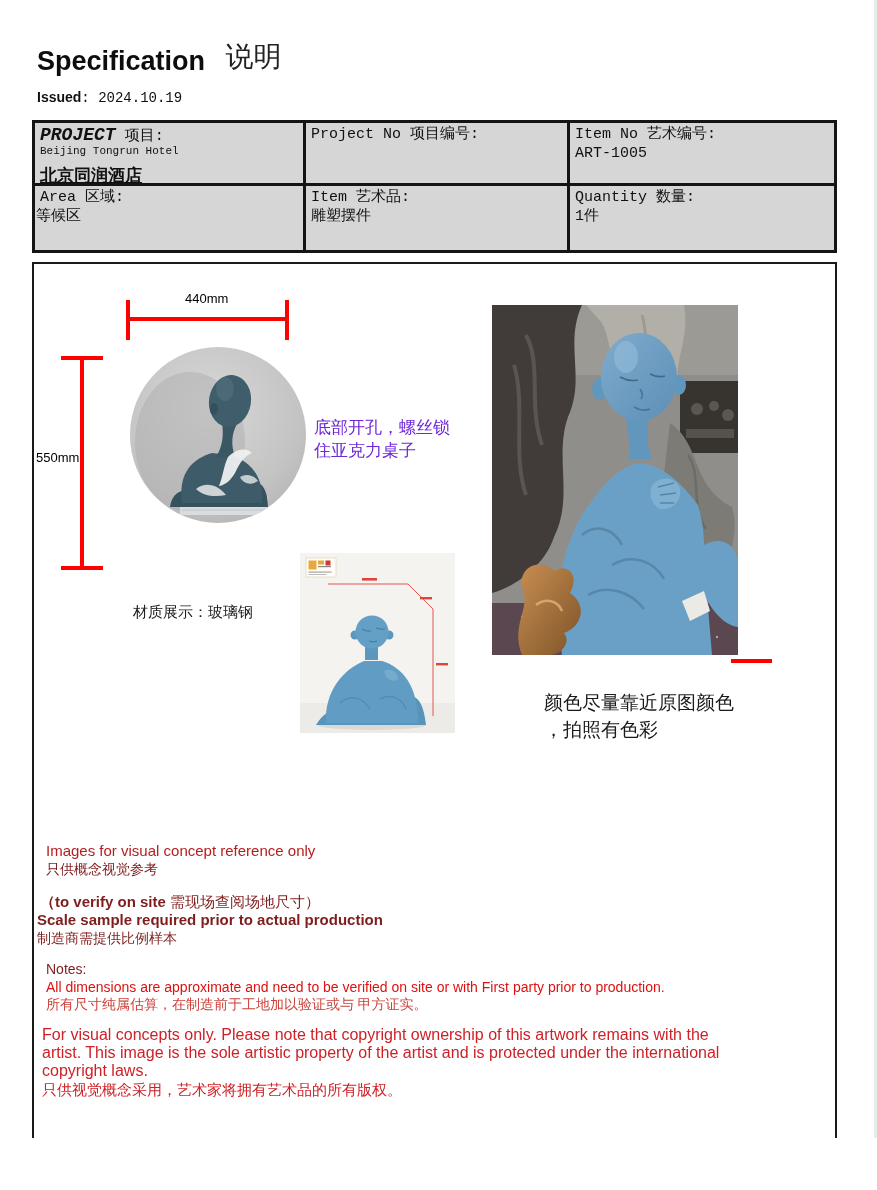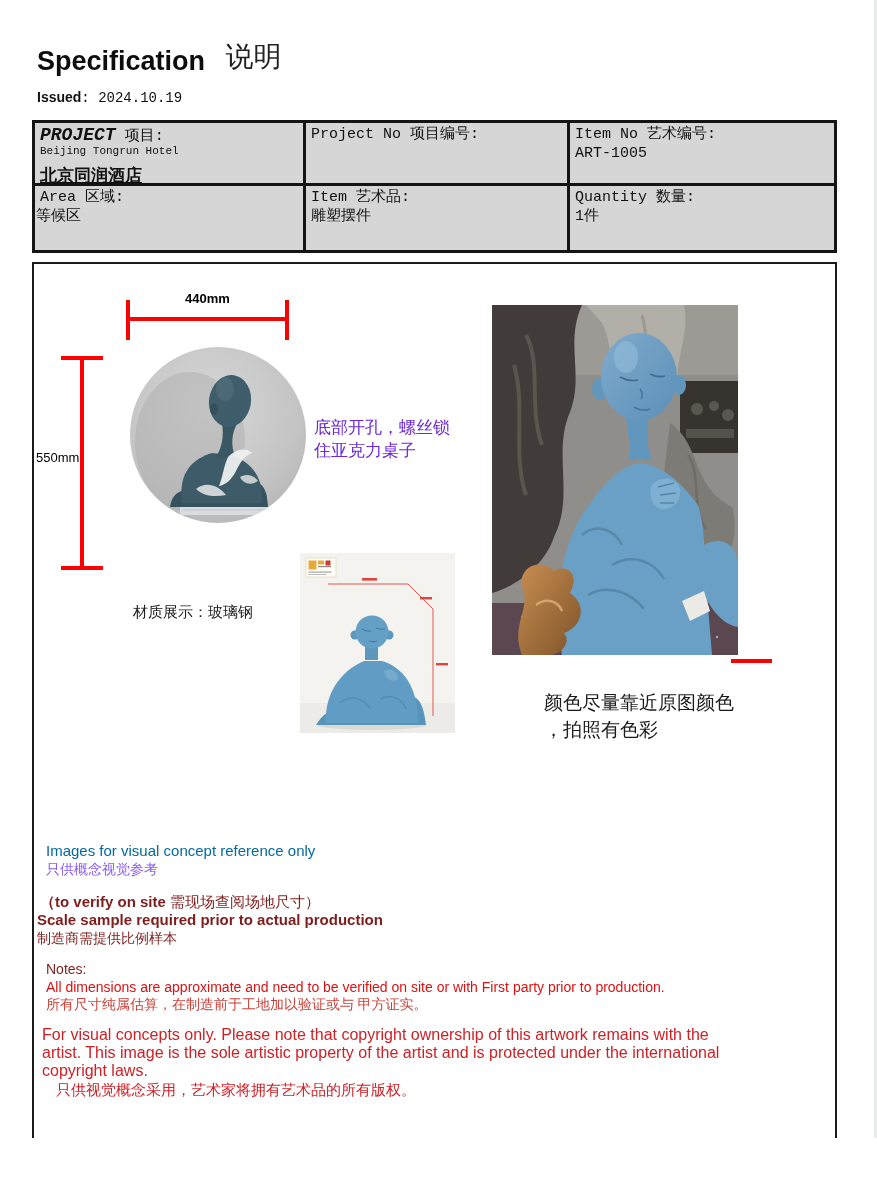--- a/index.html
+++ b/index.html
@@ -35,22 +35,22 @@
 
   
   .dim-red{background:#ff0000;}
   .dim-label{font-size:13px;color:#000;font-family:"Liberation Sans",sans-serif;}
 
   .mount-note{font-size:17px;line-height:23px;font-family:"Liberation Serif",serif;color:#6d28d9;}
   .material-note{font-size:15px;color:#1a1a1a;font-family:"Liberation Serif",serif;}
   .color-note{font-size:19px;line-height:27px;font-family:"Liberation Serif",serif;color:#1a1a1a;}
 
   
-  .red-en{color:#0369a1;font-size:15px;line-height:19px;font-weight:500;}
-  .red-zh{color:#8b5cf6;font-size:14px;line-height:19px;}
+  .red-en{color:#b91c1c;font-size:15px;line-height:19px;font-weight:500;}
+  .red-zh{color:#7f1d1d;font-size:14px;line-height:19px;}
   .blk-line{color:#7f1d1d;font-size:15px;line-height:18px;}
   .blk-bold{font-weight:700;}
   .notes-label{color:#7f1d1d;font-size:14px;line-height:18px;}
   .notes-en{color:#dd1111;font-size:14px;line-height:18px;}
   .notes-zh{color:#cc423a;font-size:14px;line-height:18px;font-family:"Liberation Serif",serif;}
   .copy-en{color:#cf2026;font-size:16px;line-height:18px;width:700px;}
   .copy-zh{color:#cf2026;font-size:15px;line-height:20px;}
 
   .footer-bar{left:0;top:1182px;width:877px;height:8px;background:#cbd6d3;}
   .right-edge{left:874px;top:0;width:3px;height:1190px;background:#e7ecea;}
@@ -90,21 +90,21 @@
       <div class="cell-value">雕塑摆件</div>
     </div>
     <div class="it-cell lastrow lastcol">
       <div class="cell-label">Quantity 数量:</div>
       <div class="cell-value">1件</div>
     </div>
   </div>
 
   <div class="abs main-box"></div>
 
-  <div class="abs dim-label" style="left:185px;top:291px;font-weight:bold;">440mm</div>
+  <div class="abs dim-label" style="left:185px;top:291px;">440mm</div>
   <div class="abs dim-red" style="left:126px;top:317px;width:163px;height:4px;"></div>
   <div class="abs dim-red" style="left:126px;top:300px;width:4px;height:40px;"></div>
   <div class="abs dim-red" style="left:285px;top:300px;width:4px;height:40px;"></div>
 
   <div class="abs dim-label" style="left:36px;top:450px;">550mm</div>
   <div class="abs dim-red" style="left:80px;top:358px;width:4px;height:212px;"></div>
   <div class="abs dim-red" style="left:61px;top:356px;width:42px;height:4px;"></div>
   <div class="abs dim-red" style="left:61px;top:566px;width:42px;height:4px;"></div>
 
   <svg class="abs" style="left:130px;top:347px;" width="176" height="176" viewBox="0 0 176 176" role="img">
@@ -268,17 +268,17 @@
     <span class="blk-bold">（to verify on site </span><span>需现场查阅场地尺寸）</span>
   </div>
   <div class="abs blk-line blk-bold" style="left:37px;top:911px;">Scale sample required prior to actual production</div>
   <div class="abs blk-line" style="left:37px;top:929px;font-size:14px;">制造商需提供比例样本</div>
 
   <div class="abs notes-label" style="left:46px;top:960px;">Notes:</div>
   <div class="abs notes-en" style="left:46px;top:978px;">All dimensions are approximate and need to be verified on site or with First party  prior to production.</div>
   <div class="abs copy-en" style="left:42px;top:1026px;">For visual concepts only. Please note that copyright ownership of this artwork remains with the artist. This image is the sole artistic property of the artist and is protected under the international copyright laws.</div>
 
   <div class="abs notes-zh" style="left:46px;top:996px;">所有尺寸纯属估算，在制造前于工地加以验证或与 甲方证实。</div>
-  <div class="abs copy-zh" style="left:56px;top:1080px;">只供视觉概念采用，艺术家将拥有艺术品的所有版权。</div>
+  <div class="abs copy-zh" style="left:42px;top:1080px;">只供视觉概念采用，艺术家将拥有艺术品的所有版权。</div>
 
   <div class="abs right-edge"></div>
   <div class="abs footer-bar"></div>
 </div>
 
 </body></html>

